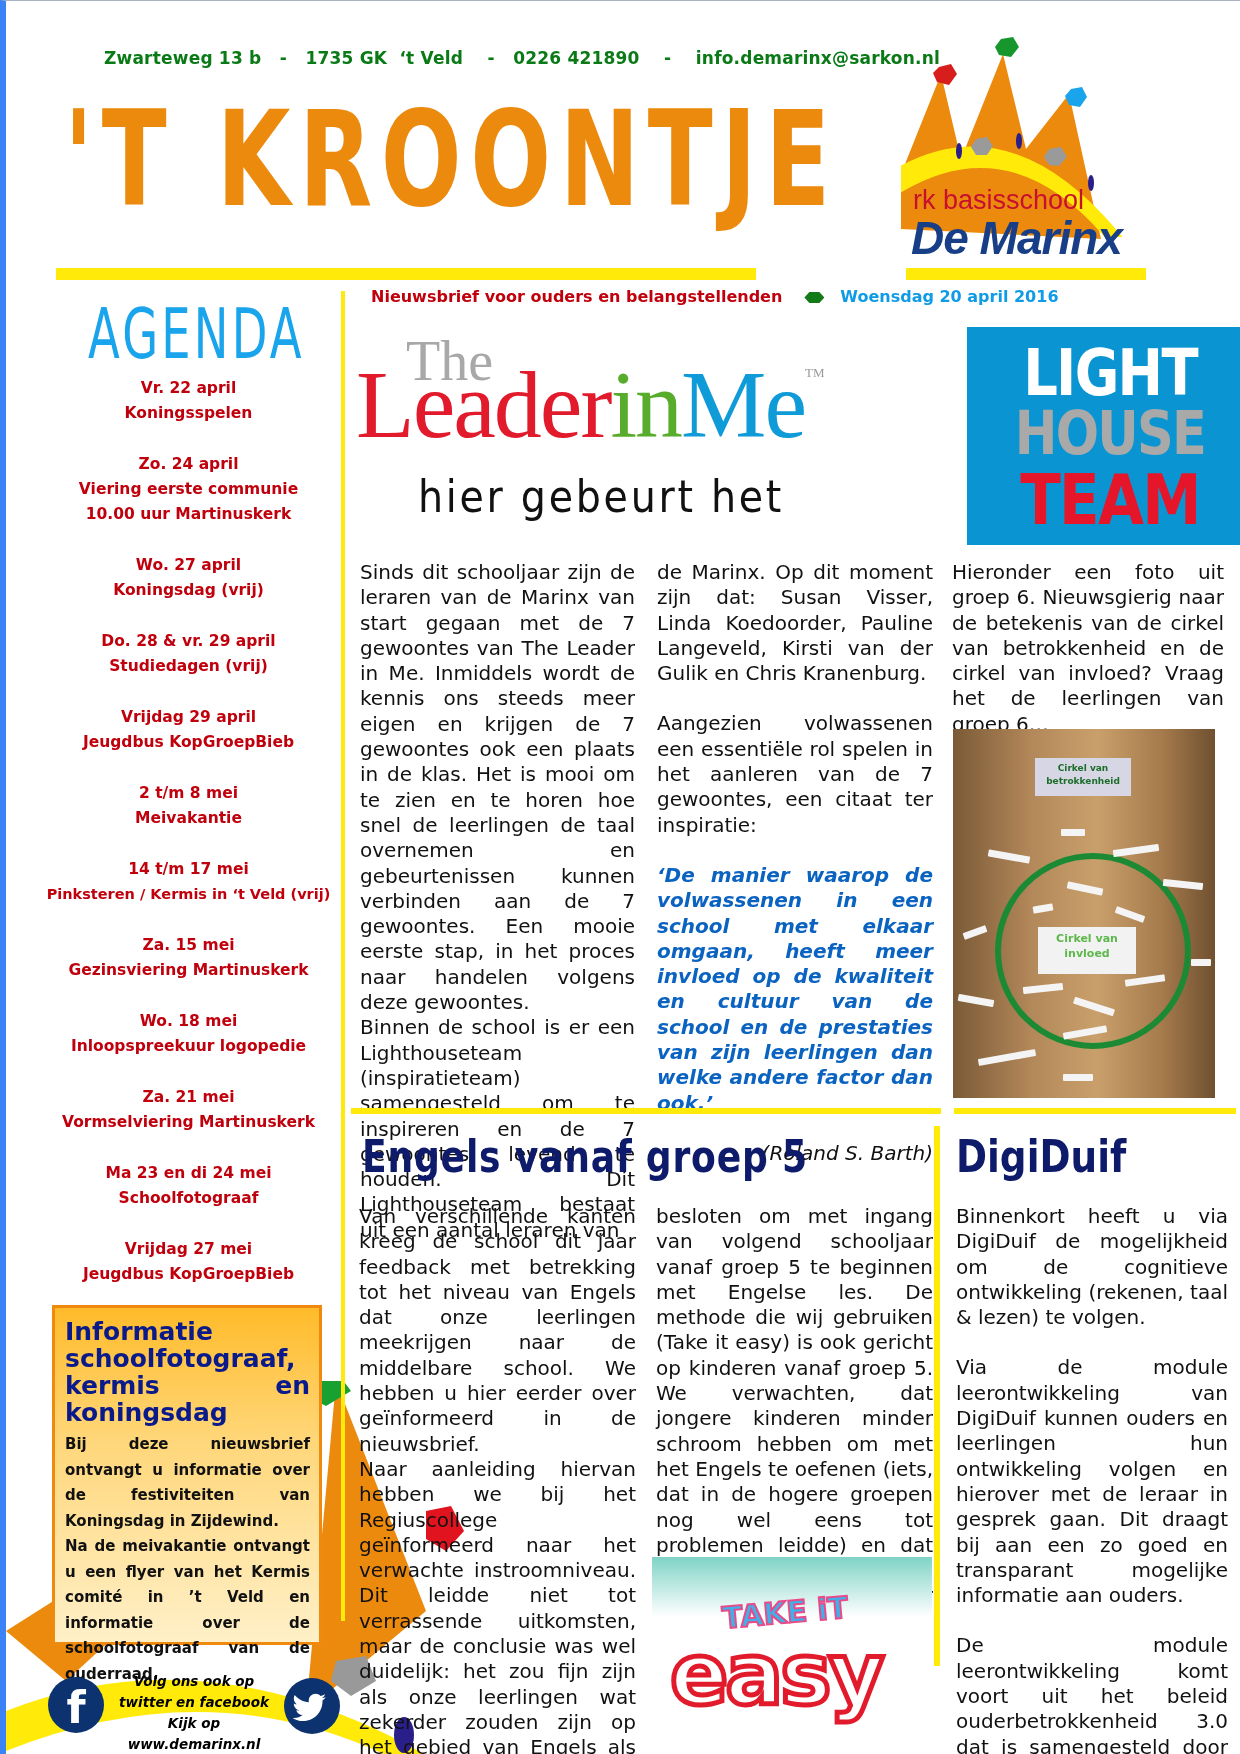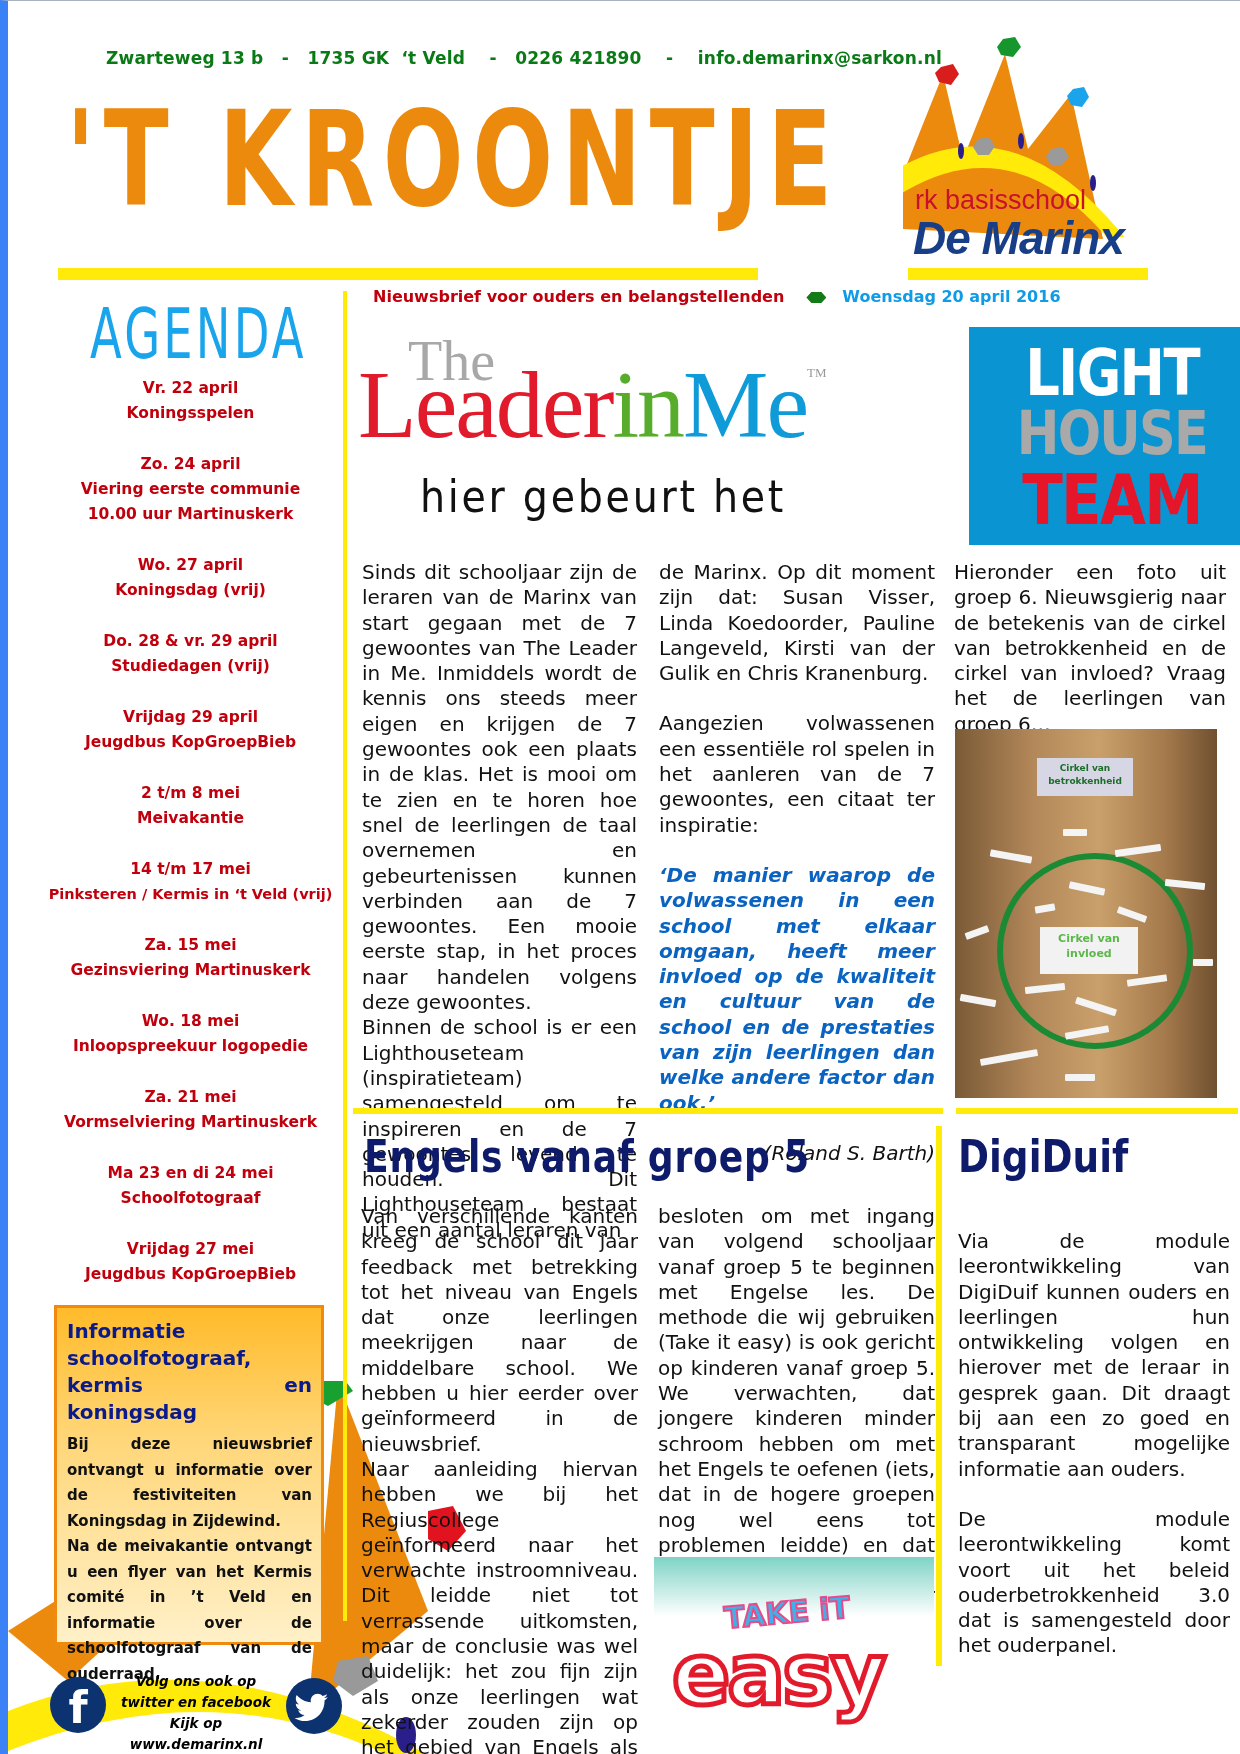--- a/index.html
+++ b/index.html
@@ -1,17 +1,17 @@
 <!DOCTYPE html>
 <html><head>
 <meta charset="utf-8">
 <style>
   html, body { margin: 0; padding: 0; }
   body { width: 1240px; height: 1754px; background: #ffffff; position: relative; overflow: hidden; font-family: "Liberation Sans", sans-serif; }
-  .page { position: absolute; left: 0; top: 0; width: 1240px; height: 1754px; border-left: 8px solid #3b82f6; border-top: 1px solid #a9b3c0; box-sizing: border-box; }
+  .page { position: absolute; left: 0; top: 0; width: 1240px; height: 1754px; border-left: 6px solid #3b82f6; border-top: 1px solid #a9b3c0; box-sizing: border-box; }
   .abs { position: absolute; }
 
   
   .contact { left: 98px; top: 47px; font-family: "DejaVu Sans", sans-serif; font-weight: bold; font-size: 17px; color: #0a7a16; white-space: pre; letter-spacing: 0.2px; }
   .masthead { left: 58px; top: 92px; font-family: "DejaVu Sans", sans-serif; font-weight: bold; font-size: 112px; line-height: 1; color: #ec8a0e; letter-spacing: 10px; transform: scaleX(0.85) scaleY(1.18); transform-origin: left top; }
   .yellow-bar-top { left: 50px; top: 267px; width: 700px; height: 12px; background: #ffea0a; }
   .yellow-bar-top2 { left: 900px; top: 267px; width: 240px; height: 12px; background: #ffea0a; }
 
   
   .crown { left: 895px; top: 28px; width: 280px; height: 250px; }
@@ -30,21 +30,21 @@
   .hrule-mid2 { left: 948px; top: 1107px; width: 282px; height: 6px; background: #ffea0a; }
 
   
   .agenda-title { left: 82px; top: 292px; font-family: "DejaVu Sans", sans-serif; font-size: 58px; color: #1aa4ec; letter-spacing: 4px; transform: scaleX(0.8) scaleY(1.2); transform-origin: left top; }
   .agenda-list { left: 30px; top: 375px; width: 305px; text-align: center; font-family: "DejaVu Sans", sans-serif; font-weight: bold; font-size: 15.5px; line-height: 25px; color: #c0000c; }
   .agenda-item { margin-bottom: 26px; }
   .agenda-item .line { display: block; white-space: nowrap; }
 
   
   .info-box { left: 46px; top: 1304px; width: 270px; height: 340px; border: 3px solid #ef8a0f; background: linear-gradient(#ffbb2a, #ffd77a 40%, #fff0c8); box-sizing: border-box; padding: 10px 9px 8px 10px; }
-  .info-title { font-family: "DejaVu Sans", sans-serif; font-weight: bold; font-size: 20px; line-height: 27px; color: #0a1a8a; text-align: justify; }
+  .info-title { font-family: "DejaVu Sans", sans-serif; font-weight: bold; font-size: 25px; line-height: 27px; color: #0a1a8a; text-align: justify; }
   .info-body { margin-top: 6px; font-family: "DejaVu Sans", sans-serif; font-size: 15px; line-height: 25.5px; color: #111; text-align: justify; font-weight: bold; }
 
   
   .social-fb { left: 42px; top: 1676px; width: 56px; height: 56px; border-radius: 50%; background: #0c326f; color: #fff; font-family: "DejaVu Sans", sans-serif; font-weight: bold; font-size: 44px; text-align: center; line-height: 62px; }
   .social-tw { left: 278px; top: 1677px; width: 56px; height: 56px; border-radius: 50%; background: #0c326f; }
   .social-text { left: 98px; top: 1670px; width: 180px; text-align: center; font-family: "DejaVu Sans", sans-serif; font-weight: bold; font-size: 13.5px; line-height: 21px; color: #000000; font-style: italic; }
   .lim-the { left: 400px; top: 328px; font-family: "Liberation Serif", serif; font-size: 56px; color: #a8a8a8; }
   .lim-leader { left: 350px; top: 348px; font-family: "Liberation Serif", serif; font-size: 96px; white-space: nowrap; letter-spacing: -2px; }
   .lim-leader .r { color: #e21b2c; }
   .lim-leader .g { color: #57ac2b; }
@@ -275,19 +275,20 @@
   <div class="abs col col5">
     <p>besloten om met ingang van volgend schooljaar vanaf groep 5 te beginnen met Engelse les. De methode die wij gebruiken (Take it easy) is ook gericht op kinderen vanaf groep 5. We verwachten, dat jongere kinderen minder schroom hebben om met het Engels te oefenen (iets, dat in de hogere groepen nog wel eens tot problemen leidde) en dat daardoor de lessen ook in de groepen 7 en 8 meer rendement opleveren.</p>
   </div>
   <div class="abs tie">
     <div class="t1">TAKE iT</div>
     <div class="t2">easy</div>
   </div>
 
   <div class="abs h-digi">DigiDuif</div>
   <div class="abs col col6">
+    <p>Binnenkort heeft u via DigiDuif de mogelijkheid om de cognitieve ontwikkeling (rekenen, taal &amp; lezen) te volgen.</p>
     <div class="gap"></div>
     <p>Via de module leerontwikkeling van DigiDuif kunnen ouders en leerlingen hun ontwikkeling volgen en hierover met de leraar in gesprek gaan. Dit draagt bij aan een zo goed en transparant mogelijke informatie aan ouders.</p>
     <div class="gap"></div>
     <p>De module leerontwikkeling komt voort uit het beleid ouderbetrokkenheid 3.0 dat is samengesteld door het ouderpanel.</p>
   </div>
 
 </div>
 
 </body></html>

